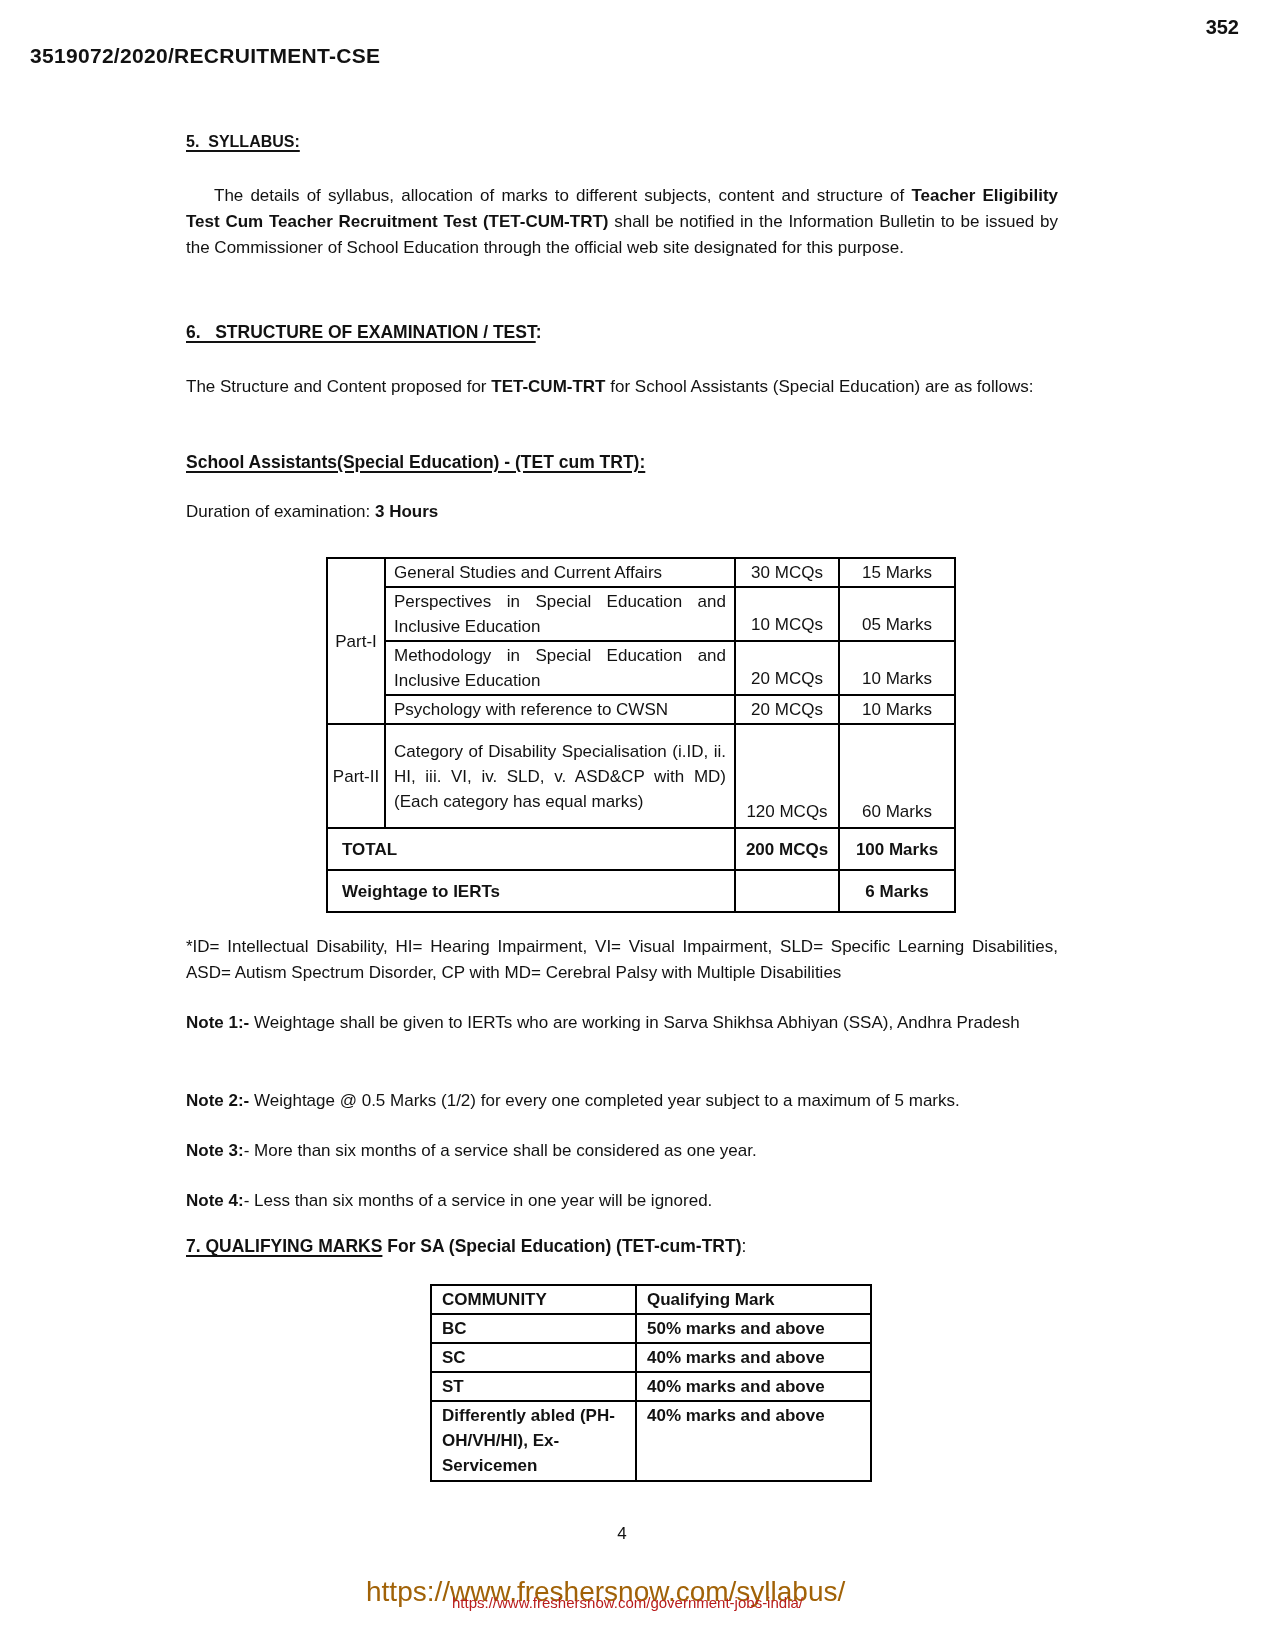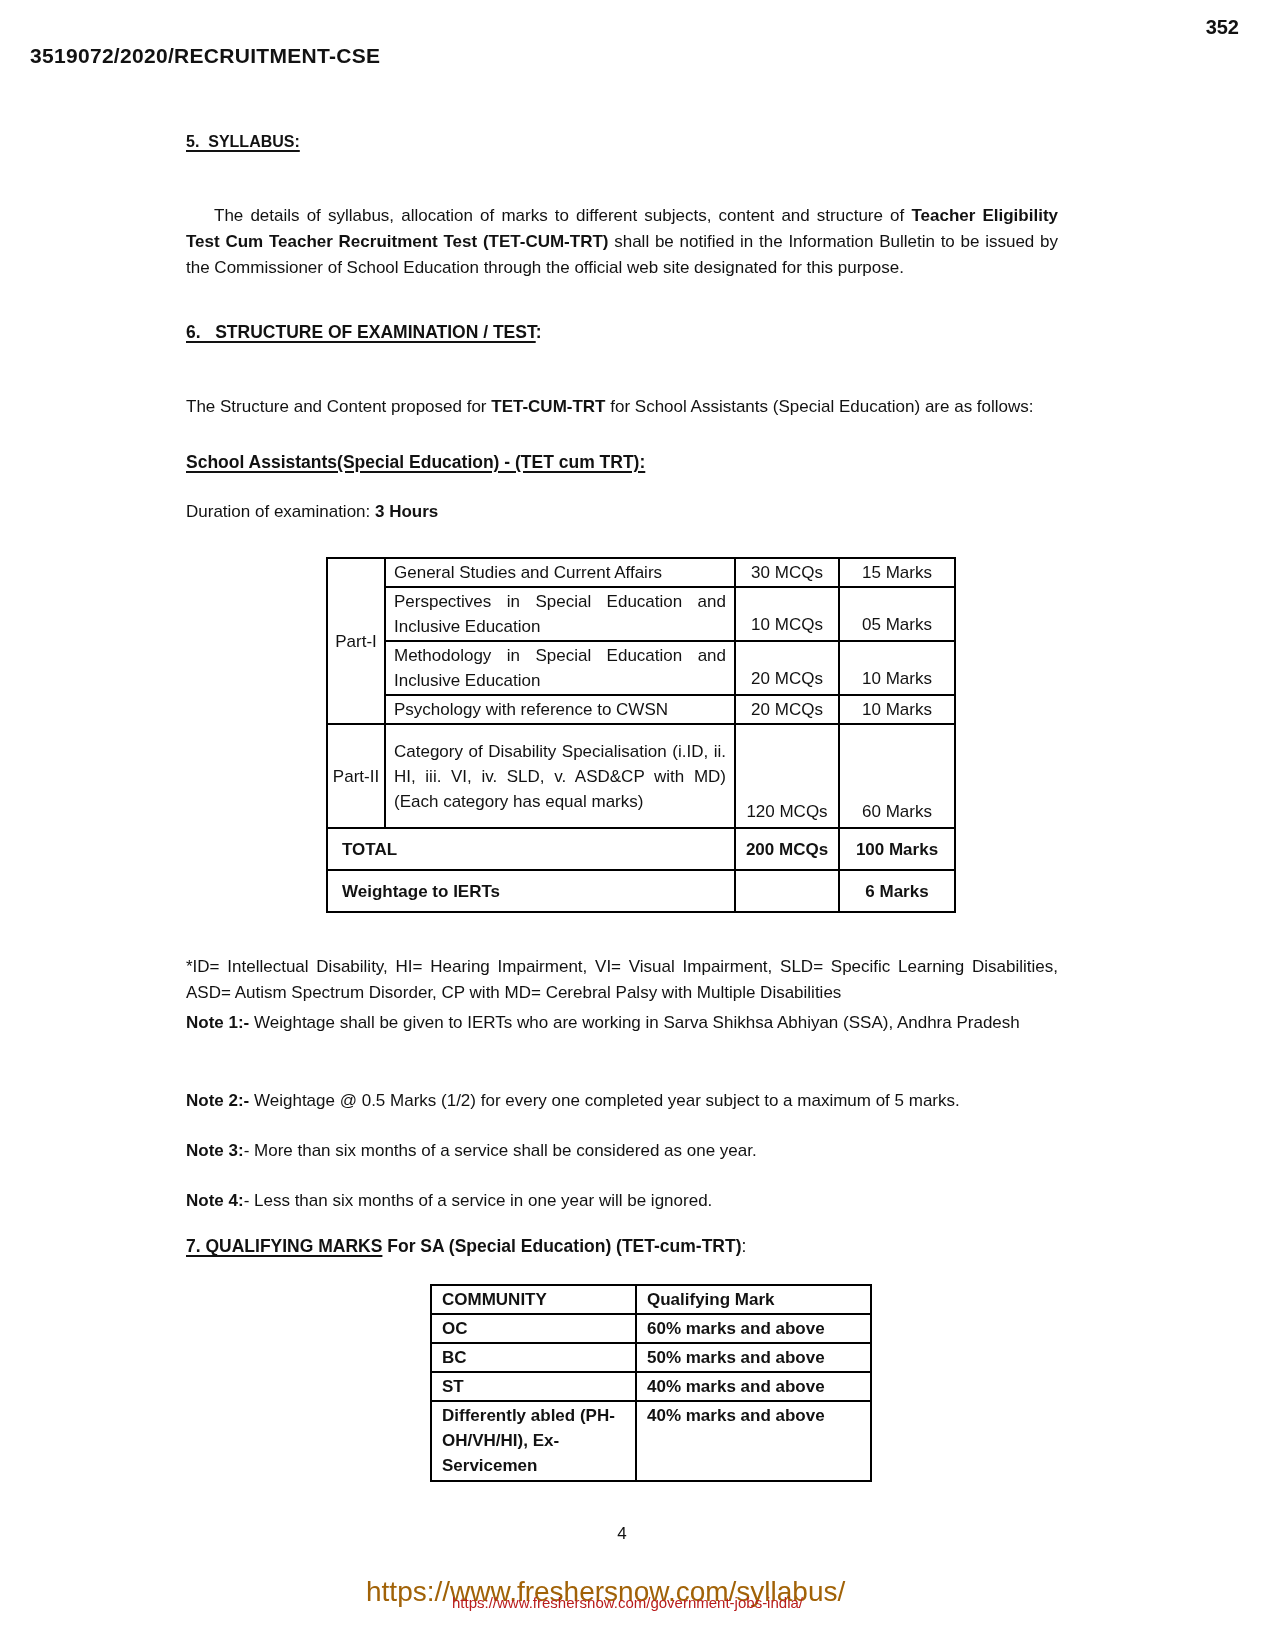--- a/index.html
+++ b/index.html
@@ -6,21 +6,21 @@
   html, body { width:1275px; height:1651px; background:#ffffff; }
   body {
     position:relative;
     font-family:"Liberation Sans", sans-serif;
     color:#121212;
     overflow:hidden;
   }
   .abs { position:absolute; }
   .bold { font-weight:700; }
   .ul { text-decoration:underline; text-underline-offset:3px; text-decoration-thickness:1.5px; }
-  .body-text { font-size:17px; line-height:26px;margin-top:20px; }
+  .body-text { font-size:17px; line-height:26px; }
   .just { text-align:justify; }
   .content { left:186px; width:872px; }
 
   #doc-ref { top:44px; left:30px; font-size:21px; font-weight:700; letter-spacing:0.3px; }
   #page-num-top { top:16px; right:36px; font-size:20px; font-weight:700; }
 
   #h5 { top:133px; font-size:16px; }
   #p1 { top:183px; }
   #p1 .indent { display:inline-block; width:28px; }
   #h6 { top:322px; font-size:17.5px; }
@@ -166,26 +166,26 @@
     <colgroup>
         <col style="width:205px">
         <col style="width:235px">
       </colgroup>
     <tbody>
       <tr class="h27">
         <td>COMMUNITY</td>
         <td>Qualifying Mark</td>
       </tr>
       <tr class="h27">
-        <td>OC</td>
-        <td>60% marks and above</td>
+        <td>BC</td>
+        <td>50% marks and above</td>
       </tr>
       <tr class="h27">
-        <td>BC</td>
-        <td>50% marks and above</td>
+        <td>SC</td>
+        <td>40% marks and above</td>
       </tr>
       <tr class="h27">
         <td>ST</td>
         <td>40% marks and above</td>
       </tr>
       <tr style="height:80px;">
         <td>Differently abled (PH-OH/VH/HI), Ex-Servicemen</td>
         <td>40% marks and above</td>
       </tr>
     </tbody>

